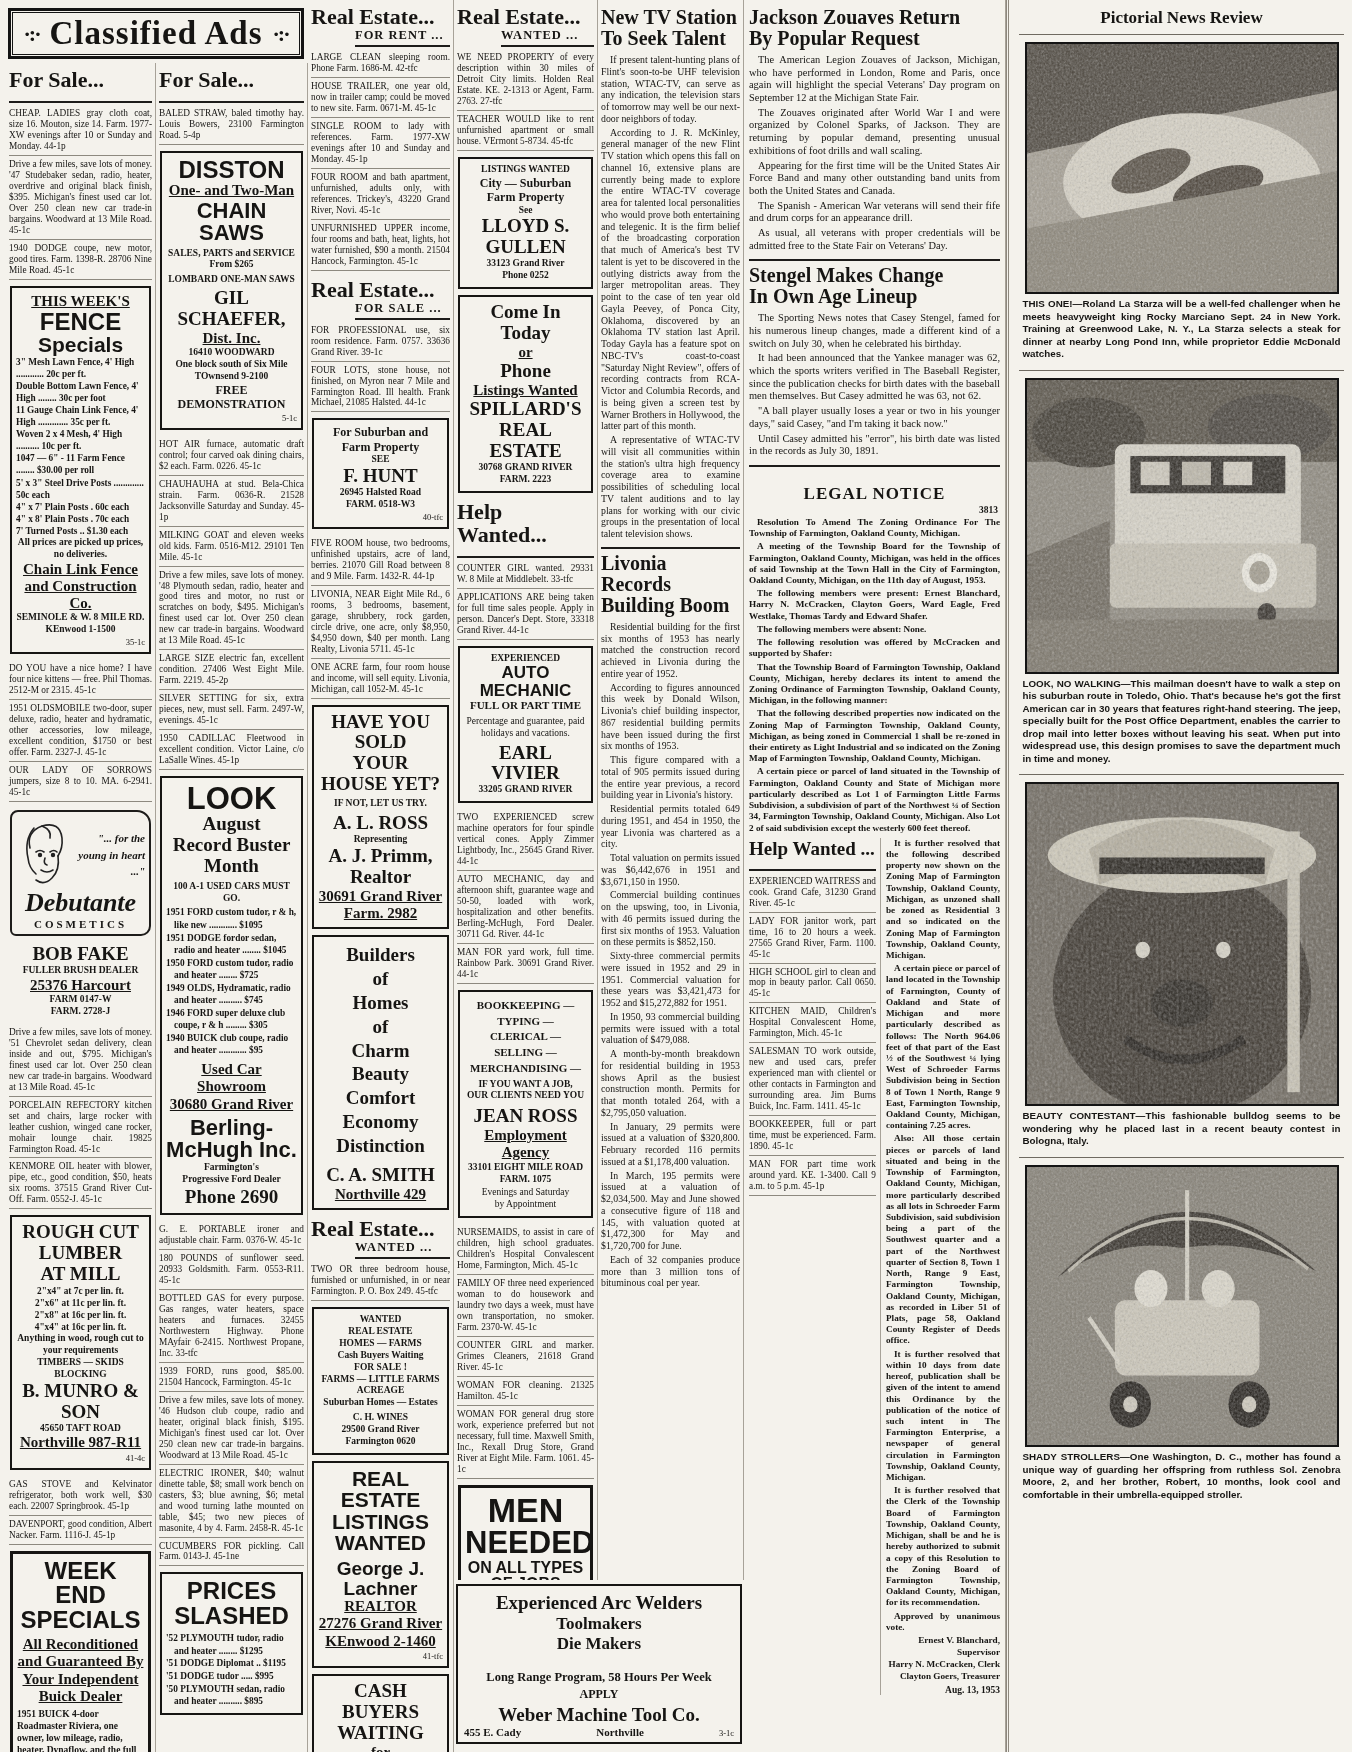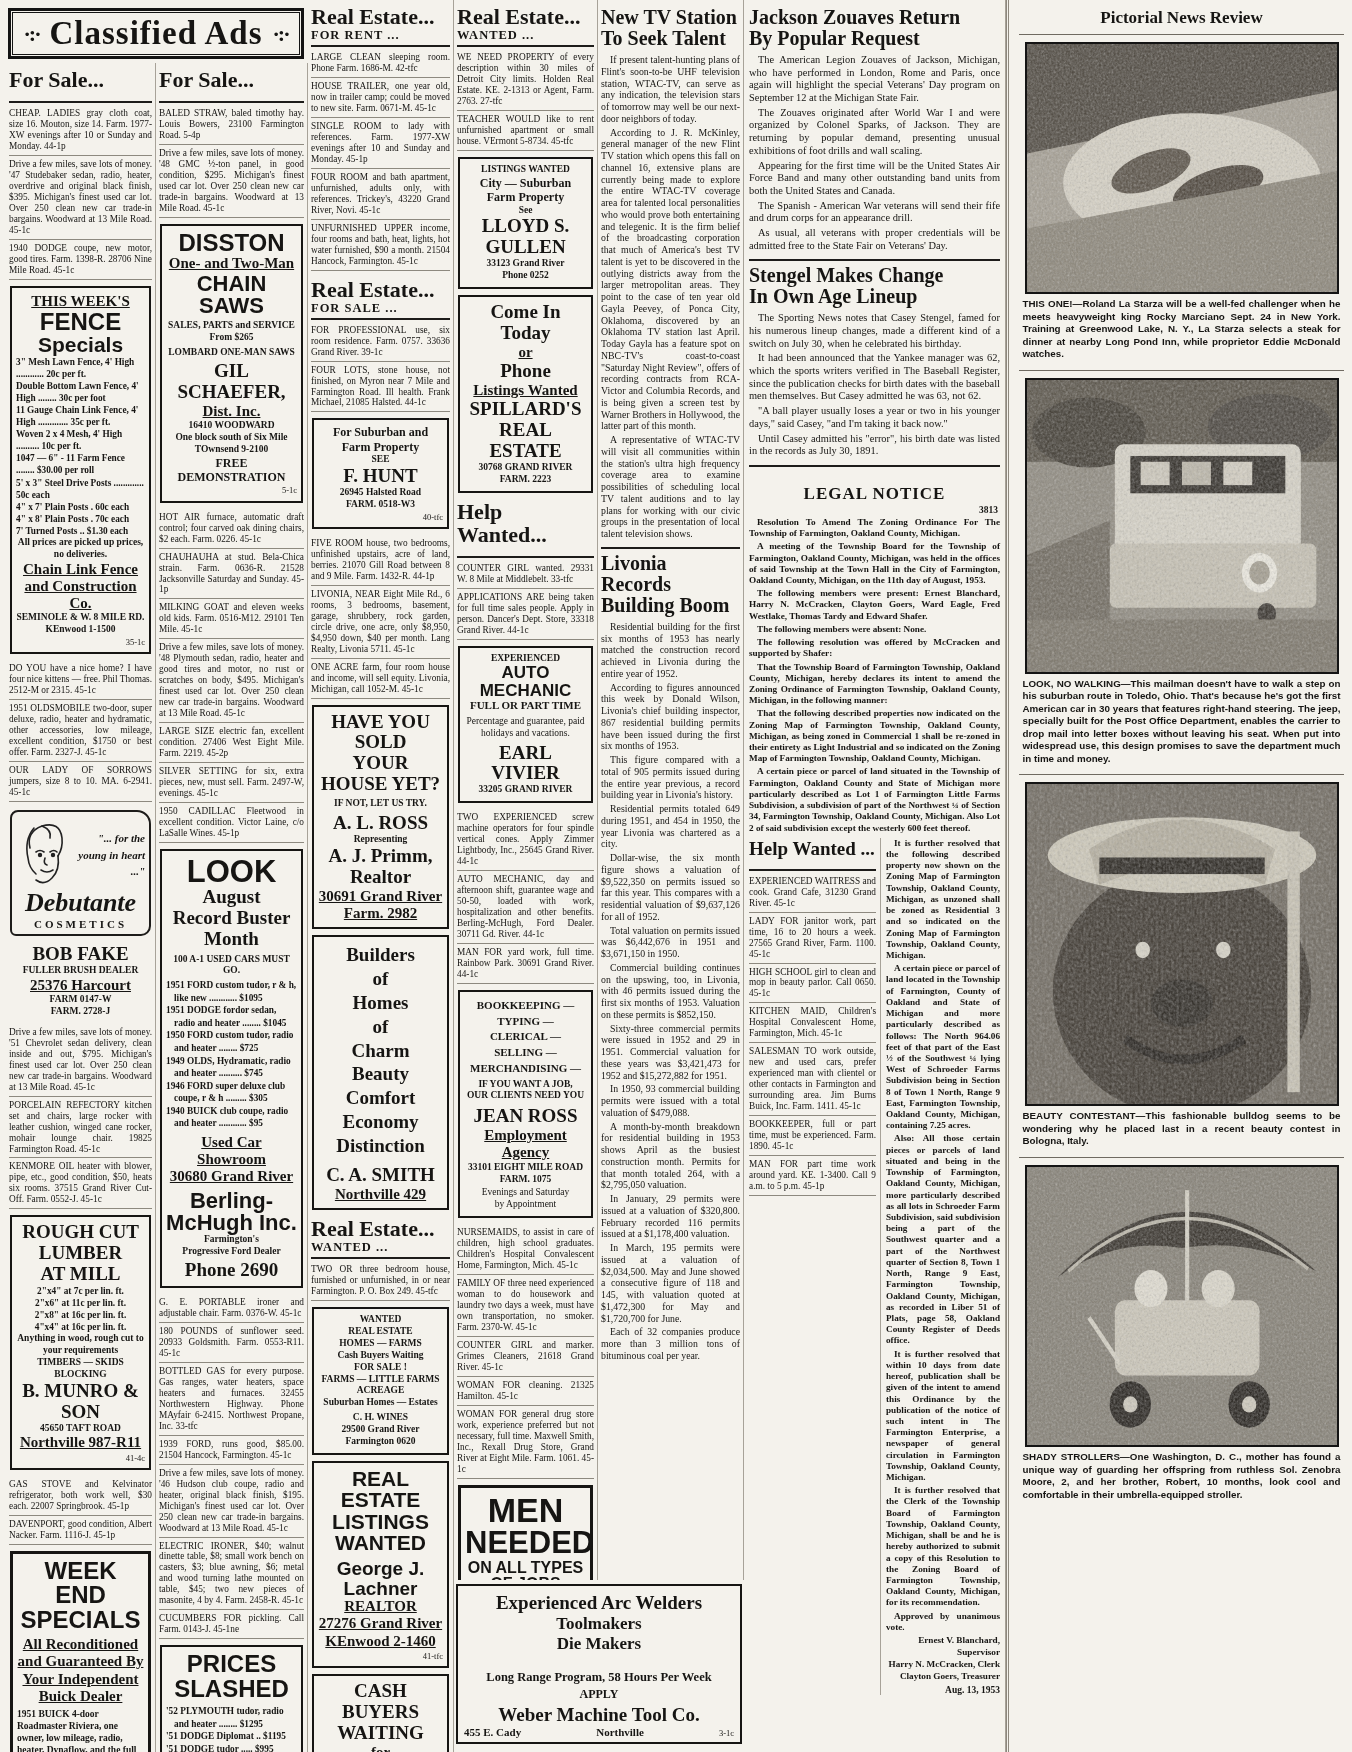--- a/index.html
+++ b/index.html
@@ -16,21 +16,21 @@
   .wrap45 .two{flex:1;min-height:0;}
   .pict{flex:1;border-left:3px double #8d887e;padding:2px 8px 0 10px;box-sizing:border-box;overflow:hidden;}
 
   .banner{border:3px solid #141414;box-shadow:0 0 0 1px #f4f2ec inset,0 0 0 2px #141414 inset;
           margin:8px 4px 4px 2px;padding:4px 6px;display:flex;align-items:center;justify-content:center;gap:10px;}
   .banner-title{font-size:33px;font-weight:bold;letter-spacing:1px;font-family:"Liberation Serif",serif;}
   .orn{font-size:22px;font-weight:bold;letter-spacing:-2px;}
 
   .sec-head{font-size:22px;font-weight:bold;padding:1px 0 0 0;line-height:1.05;}
   .ruled{border-bottom:2px solid #1d1c1a;padding-bottom:10px;margin-bottom:2px;}
-  .sec-sub{font-size:12.5px;font-weight:bold;letter-spacing:1px;border-bottom:2px solid #1d1c1a;padding-bottom:2px;margin-bottom:2px;}
+  .sec-sub{font-size:12.5px;font-weight:bold;letter-spacing:1px;border-bottom:2px solid #1d1c1a;padding-bottom:2px;margin-bottom:2px;margin-left:44px;}
 
   .adlist{margin-bottom:1px;}
   .ad{font-size:9.3px;line-height:1.18;text-align:justify;margin:0;padding:3px 0;border-bottom:1px solid #8d897f;}
 
   .box{border:2px solid #161513;margin:6px 1px;padding:5px 4px;text-align:center;font-size:10px;line-height:1.2;}
   .heavy{border-width:3px;}
   .xl{font-family:"Liberation Sans",sans-serif;font-weight:700;font-size:24px;line-height:1.02;}
   .xxl{font-family:"Liberation Sans",sans-serif;font-weight:700;font-size:31px;line-height:1.0;}
   .md{font-size:12px;font-weight:700;line-height:1.2;}
   .md2{font-size:11px;font-weight:700;line-height:1.25;}
@@ -193,21 +193,20 @@
           <div class="sm left" style="font-weight:700">1951 BUICK 4-door Roadmaster Riviera, one owner, low mileage, radio, heater, Dynaflow, and the full price is only $1595.</div>
 
         </div>
       </div>
 
       <div class="col c2">
         <div class="sec-head ruled">For Sale...</div>
         <div class="adlist">
 
         <p class="ad">BALED STRAW, baled timothy hay. Louis Bowers, 23100 Farmington Road. 5-4p</p>
-            <p class="ad">Drive a few miles, save lots of money. '48 GMC ½-ton panel, in good condition, $295. Michigan's finest used car lot. Over 250 clean new car trade-in bargains. Woodward at 13 Mile Road. 45-1c</p>
           </div>
         <div class="box">
           <div class="xl">DISSTON</div>
           <div class="serif-lg">One- and Two-Man</div>
           <div class="xl" style="font-size:22px">CHAIN SAWS</div>
           <div class="smb" style="margin-top:3px">SALES, PARTS and SERVICE</div>
           <div class="smb">From $265</div>
           <div class="smb" style="margin-top:3px">LOMBARD ONE-MAN SAWS</div>
           <div class="serif-xl" style="margin-top:2px">GIL SCHAEFER,</div>
           <div class="serif-lg">Dist. Inc.</div>
@@ -470,21 +469,20 @@
           </div>
         <hr class="art-rule">
         <div class="headline">Livonia Records
 Building Boom</div>
         <div>
 
         <p class="art-p">Residential building for the first six months of 1953 has nearly matched the construction record achieved in Livonia during the entire year of 1952.</p>
             <p class="art-p">According to figures announced this week by Donald Wilson, Livonia's chief building inspector, 867 residential building permits have been issued during the first six months of 1953.</p>
             <p class="art-p">This figure compared with a total of 905 permits issued during the entire year previous, a record building year in Livonia's history.</p>
             <p class="art-p">Residential permits totaled 649 during 1951, and 454 in 1950, the year Livonia was chartered as a city.</p>
-            <p class="art-p">Dollar-wise, the six month figure shows a valuation of $9,522,350 on permits issued so far this year. This compares with a residential valuation of $9,637,126 for all of 1952.</p>
             <p class="art-p">Total valuation on permits issued was $6,442,676 in 1951 and $3,671,150 in 1950.</p>
             <p class="art-p">Commercial building continues on the upswing, too, in Livonia, with 46 permits issued during the first six months of 1953. Valuation on these permits is $852,150.</p>
             <p class="art-p">Sixty-three commercial permits were issued in 1952 and 29 in 1951. Commercial valuation for these years was $3,421,473 for 1952 and $15,272,882 for 1951.</p>
             <p class="art-p">In 1950, 93 commercial building permits were issued with a total valuation of $479,088.</p>
             <p class="art-p">A month-by-month breakdown for residential building in 1953 shows April as the busiest construction month. Permits for that month totaled 264, with a $2,795,050 valuation.</p>
             <p class="art-p">In January, 29 permits were issued at a valuation of $320,800. February recorded 116 permits issued at a $1,178,400 valuation.</p>
             <p class="art-p">In March, 195 permits were issued at a valuation of $2,034,500. May and June showed a consecutive figure of 118 and 145, with valuation quoted at $1,472,300 for May and $1,720,700 for June.</p>
             <p class="art-p">Each of 32 companies produce more than 3 million tons of bituminous coal per year.</p>
           </div>
       </div>

